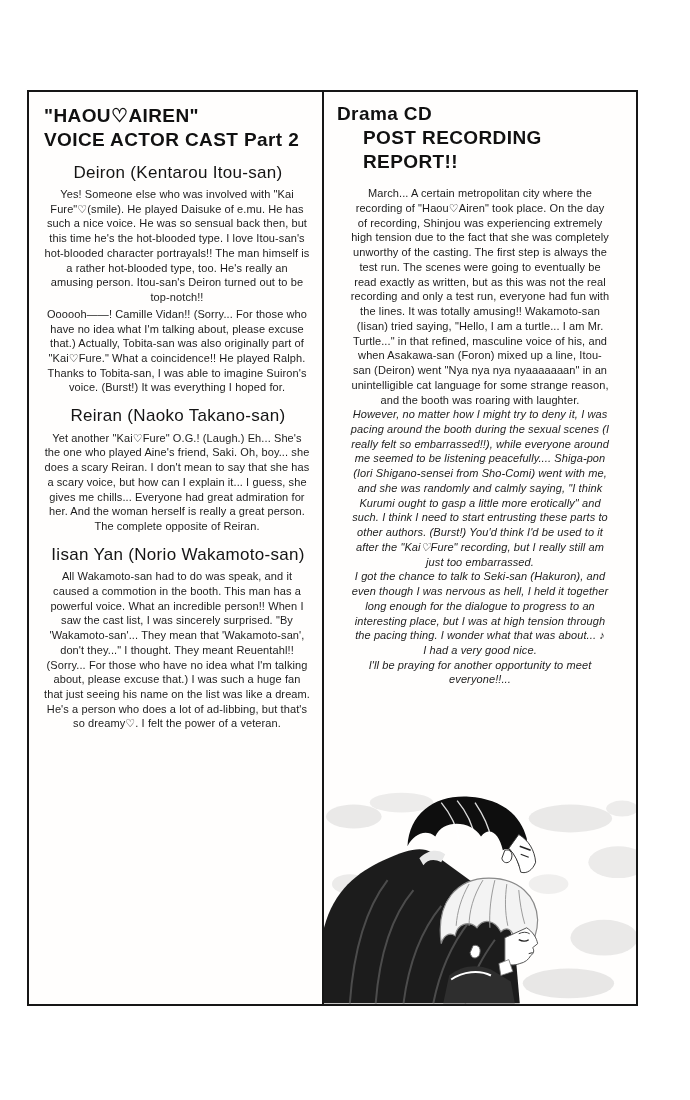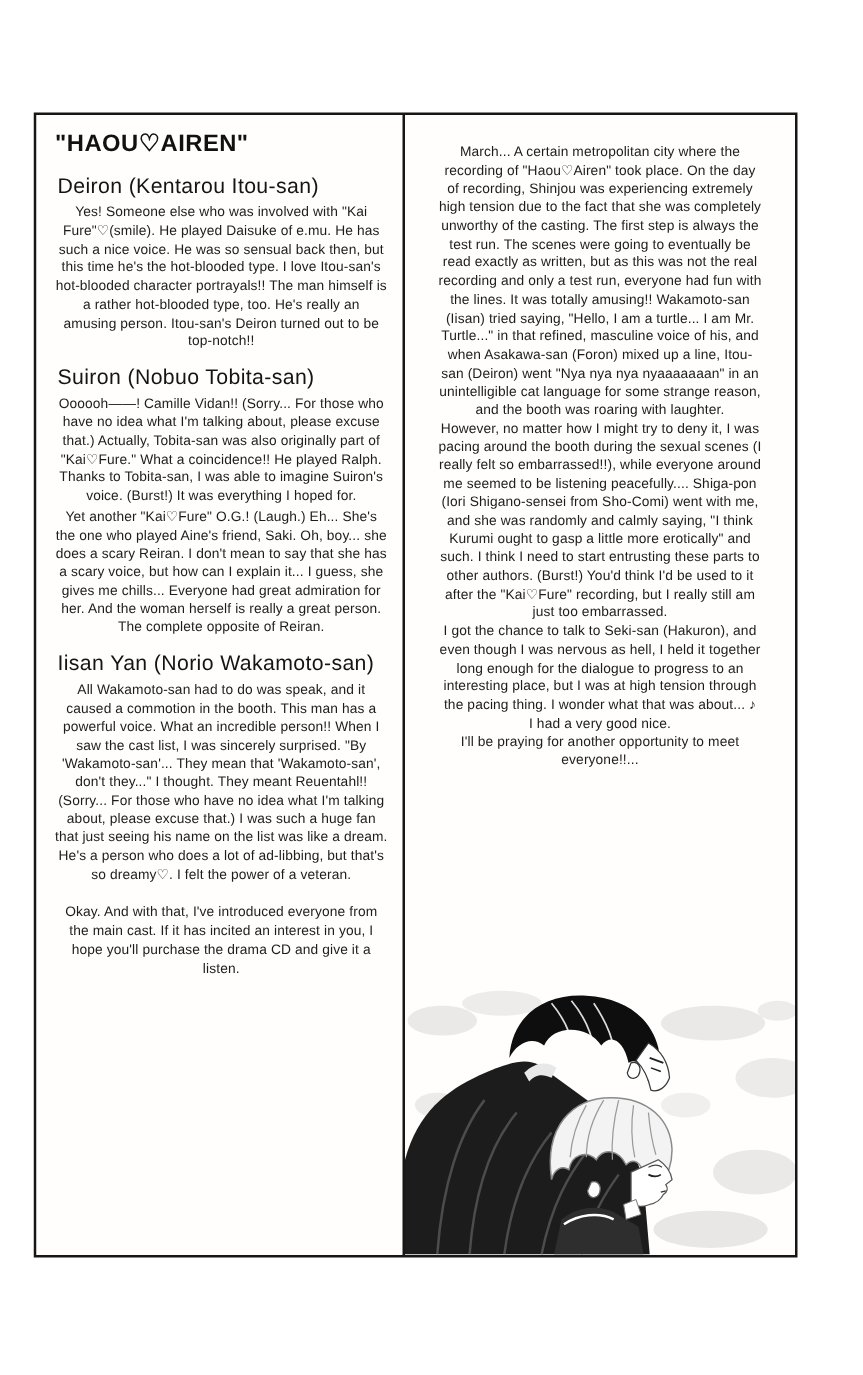--- a/index.html
+++ b/index.html
@@ -39,77 +39,82 @@
     color:#111;
   }
   .marker-title .t2{display:block;}
   .col-right .marker-title .t2{padding-left:26px;}
   .section-heading{
     font-size:17px;
     letter-spacing:.3px;
     margin:11px 0 4px 2px;
     line-height:1.2;
     color:#141414;
+    text-align:center;
   }
   .body-text{
     font-size:11px;
     line-height:1.34;
     letter-spacing:.1px;
     margin:0 0 2px 0;
     color:#1c1c1c;
     text-align:center;
   }
   .col-right .body-text{margin-bottom:0;}
   .para{margin:13px;}
-  .para + .para{margin-top:0;}
+  .para + .para{margin-top:0;font-style:italic;}
   .closing{margin-top:16px;}
   .rc-text{margin-top:8px;}
   .illustration{
     position:absolute;
     left:0;right:0;bottom:0;
     height:216px;
     overflow:hidden;
   }
   .illustration svg{display:block;width:100%;height:100%;}
 </style>
 </head>
 <body>
 
 <div class="page-box">
 
   <div class="col col-left">
     <div class="marker-title">
       <span class="t1">"HAOU♡AIREN"</span>
+      <span class="t2">VOICE ACTOR CAST Part 2</span>
     </div>
 
     <div>
       <div class="section-heading">Deiron (Kentarou Itou-san)</div>
       <p class="body-text">Yes! Someone else who was involved with "Kai Fure"♡(smile). He played Daisuke of e.mu. He has such a nice voice. He was so sensual back then, but this time he's the hot-blooded type. I love Itou-san's hot-blooded character portrayals!! The man himself is a rather hot-blooded type, too. He's really an amusing person. Itou-san's Deiron turned out to be top-notch!!</p>
     </div>
 
     <div>
-      <div class="section-heading">Suiron (Nobuo Tobita-san)</div>
       <p class="body-text">Oooooh——! Camille Vidan!! (Sorry... For those who have no idea what I'm talking about, please excuse that.) Actually, Tobita-san was also originally part of "Kai♡Fure." What a coincidence!! He played Ralph. Thanks to Tobita-san, I was able to imagine Suiron's voice. (Burst!) It was everything I hoped for.</p>
     </div>
 
     <div>
+      <div class="section-heading">Reiran (Naoko Takano-san)</div>
       <p class="body-text">Yet another "Kai♡Fure" O.G.! (Laugh.) Eh... She's the one who played Aine's friend, Saki. Oh, boy... she does a scary Reiran. I don't mean to say that she has a scary voice, but how can I explain it... I guess, she gives me chills... Everyone had great admiration for her. And the woman herself is really a great person. The complete opposite of Reiran.</p>
     </div>
 
     <div>
       <div class="section-heading">Iisan Yan (Norio Wakamoto-san)</div>
       <p class="body-text">All Wakamoto-san had to do was speak, and it caused a commotion in the booth. This man has a powerful voice. What an incredible person!! When I saw the cast list, I was sincerely surprised. "By 'Wakamoto-san'... They mean that 'Wakamoto-san', don't they..." I thought. They meant Reuentahl!! (Sorry... For those who have no idea what I'm talking about, please excuse that.) I was such a huge fan that just seeing his name on the list was like a dream. He's a person who does a lot of ad-libbing, but that's so dreamy♡. I felt the power of a veteran.</p>
     </div>
 
-    <p class="body-text closing">Okay. And with that, I've introduced everyone from the main cast. If it has incited an interest in you, I hope you'll purchase the drama CD and give it a listen.</p>
   </div>
 
   <div class="divider"></div>
 
   <div class="col col-right">
+    <div class="marker-title">
+      <span class="t1">Drama CD</span>
+      <span class="t2">POST RECORDING REPORT!!</span>
+    </div>
 
     <div class="rc-text">
       <p class="body-text para">March... A certain metropolitan city where the recording of "Haou♡Airen" took place. On the day of recording, Shinjou was experiencing extremely high tension due to the fact that she was completely unworthy of the casting. The first step is always the test run. The scenes were going to eventually be read exactly as written, but as this was not the real recording and only a test run, everyone had fun with the lines. It was totally amusing!! Wakamoto-san (Iisan) tried saying, "Hello, I am a turtle... I am Mr. Turtle..." in that refined, masculine voice of his, and when Asakawa-san (Foron) mixed up a line, Itou-san (Deiron) went "Nya nya nya nyaaaaaaan" in an unintelligible cat language for some strange reason, and the booth was roaring with laughter.</p>
       <p class="body-text para">However, no matter how I might try to deny it, I was pacing around the booth during the sexual scenes (I really felt so embarrassed!!), while everyone around me seemed to be listening peacefully.... Shiga-pon (Iori Shigano-sensei from Sho-Comi) went with me, and she was randomly and calmly saying, "I think Kurumi ought to gasp a little more erotically" and such. I think I need to start entrusting these parts to other authors. (Burst!) You'd think I'd be used to it after the "Kai♡Fure" recording, but I really still am just too embarrassed.</p>
       <p class="body-text para">I got the chance to talk to Seki-san (Hakuron), and even though I was nervous as hell, I held it together long enough for the dialogue to progress to an interesting place, but I was at high tension through the pacing thing. I wonder what that was about... ♪</p>
       <p class="body-text para">I had a very good nice.</p>
       <p class="body-text para">I'll be praying for another opportunity to meet everyone!!...</p>
     </div>
 
     <div class="illustration" role="img" aria-label="Black-and-white manga panel: a dark-haired man in a dark striped coat seen from behind, with a light-haired youth leaning against his shoulder, dappled tone clouds in the background">

